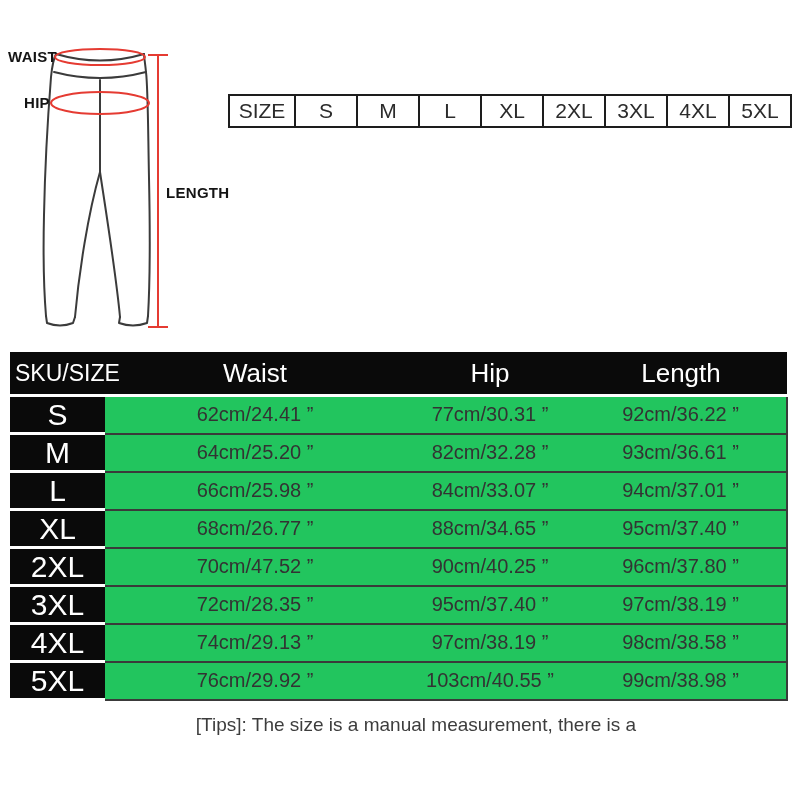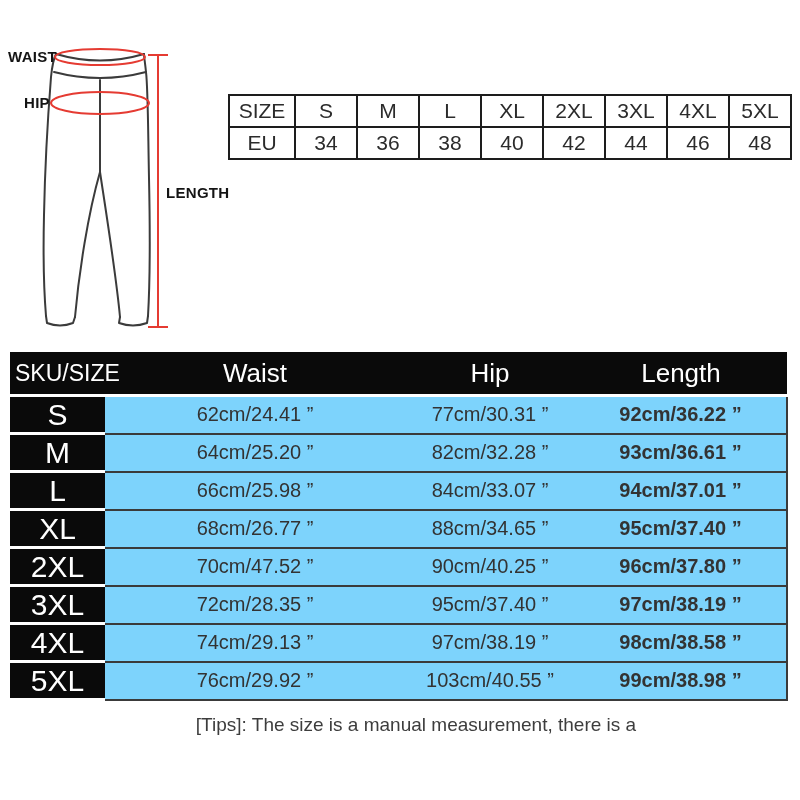--- a/index.html
+++ b/index.html
@@ -50,25 +50,25 @@
   }
   .meas thead th.first{
     font-size:23px;text-align:left;padding-left:5px;
   }
   .meas td.size{
     background:var(--table-black);color:#ffffff;
     font-size:30px;text-align:center;height:35px;
     border-bottom:3px solid #ffffff;
   }
   .meas td.val{
-    background:#7dd3fc;color:#333333;
+    background:#22c55e;color:#333333;
     font-size:20px;text-align:center;
     border-bottom:2px solid var(--border-dark);
   }
-  .meas td.val:last-child{border-right:2px solid var(--border-dark);font-weight:bold;}
+  .meas td.val:last-child{border-right:2px solid var(--border-dark);}
 
   
   .tips{
     position:absolute;left:16px;top:710px;width:800px;
     text-align:center;font-size:19px;line-height:30px;color:#3d3d3d;
   }
 </style>
 </head>
 <body>
 
@@ -124,31 +124,20 @@
         <th>M</th>
         <th>L</th>
         <th>XL</th>
         <th>2XL</th>
         <th>3XL</th>
         <th>4XL</th>
         <th>5XL</th>
       </tr>
   </thead>
   <tbody>
-      <tr>
-        <td>EU</td>
-        <td>34</td>
-        <td>36</td>
-        <td>38</td>
-        <td>40</td>
-        <td>42</td>
-        <td>44</td>
-        <td>46</td>
-        <td>48</td>
-      </tr>
     </tbody>
 </table>
 
 <table class="meas">
   <colgroup>
     <col style="width:95px">
     <col style="width:300px">
     <col style="width:170px">
     <col>
   </colgroup>

